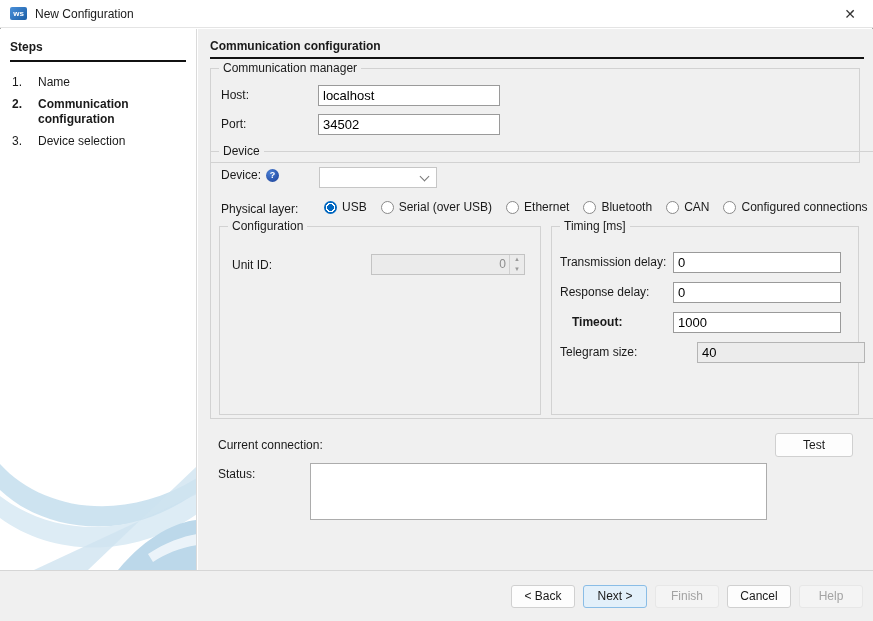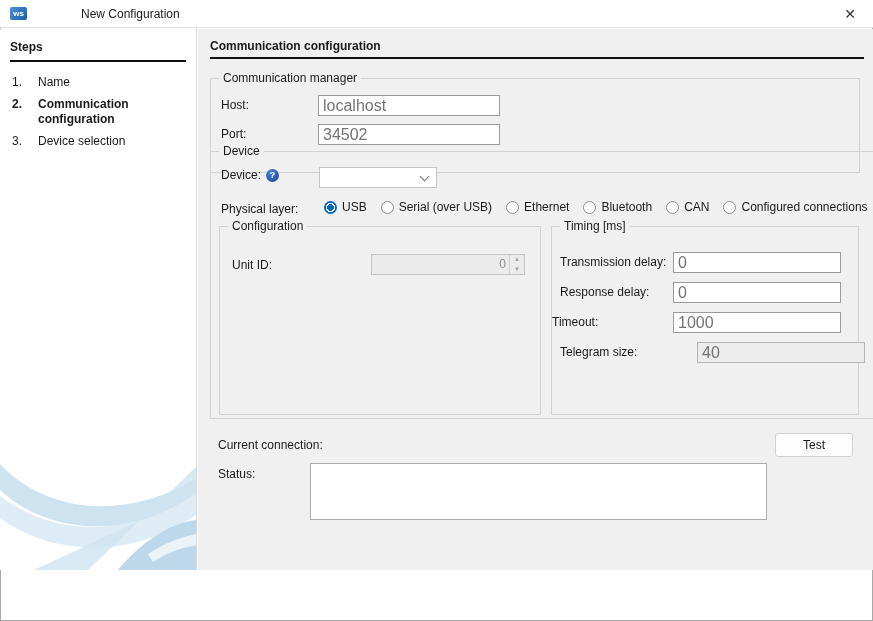--- a/index.html
+++ b/index.html
@@ -3,21 +3,21 @@
 <meta charset="utf-8">
 <style>
   * { margin:0; padding:0; box-sizing:border-box; }
   html,body { width:873px; height:621px; }
   body { font-family:"Liberation Sans", sans-serif; font-size:12px; color:#1a1a1a; background:#fff; }
   .window { position:relative; width:873px; height:621px; background:#fff; overflow:hidden;
             box-shadow: inset 0 0 0 1px #a9a9a9; }
 
   
   .titlebar { position:absolute; top:0; left:0; width:873px; height:28px; background:#fff;
-              border-bottom:1px solid #e4e4e4; display:flex; align-items:center;gap:46px; }
+              border-bottom:1px solid #e4e4e4; display:flex; align-items:center; }
   .app-logo { width:17px; height:13px; margin-left:10px; border-radius:2px;
               background:linear-gradient(135deg,#4a90d9,#1b5ea6); color:#fff; font-size:8px;
               font-weight:bold; text-align:center; line-height:13px; letter-spacing:0; }
   .win-title { margin-left:8px; }
   .close-btn { position:absolute; right:6px; top:0; width:34px; height:28px; display:flex;
                align-items:center; justify-content:center; font-size:14px; color:#333; cursor:default; }
 
   
   .sidebar { position:absolute; top:29px; left:0; width:197px; height:541px; background:#fff;
              border-right:1px solid #dadada; overflow:hidden; }
@@ -31,28 +31,28 @@
   .watermark { position:absolute; left:0; bottom:0; }
 
   
   .main { position:absolute; top:29px; left:198px; width:675px; height:541px; background:#f0f0f0; }
   .main-heading { position:absolute; left:12px; top:10px; width:654px; font-weight:bold;
                   padding-bottom:4px; border-bottom:2px solid #111; }
 
   .grp { position:absolute; border:1px solid #d2d2d2; }
   .grp-title { position:absolute; top:-8px; left:8px; background:#f0f0f0; padding:0 4px; white-space:nowrap; }
 
-  .grp-comm   { left:12px;  top:49px;  width:650px; height:95px;  }
+  .grp-comm   { left:12px;  top:39px;  width:650px; height:95px;  }
   .grp-device { left:12px;  top:122px; width:680px; height:268px; }
   .grp-config { left:8px;   top:74px;  width:322px; height:189px; }
   .grp-timing { left:340px; top:74px;  width:308px; height:189px; }
 
   .f-label { position:absolute; line-height:21px; white-space:nowrap; }
   .tb { position:absolute; height:21px; background:#fff; border:1px solid #9a9a9a; padding:1px 4px;
-        font-family:"Liberation Sans",sans-serif; font-size:16px; color:#737373; }
+        font-family:"Liberation Sans",sans-serif; font-size:13px; color:#000000; }
   .tb.dis { background:#ececec; border-color:#b4b4b4;margin-left:24px; }
 
   
   .dev-label-wrap { position:absolute; left:10px; top:16px; display:flex; align-items:center; gap:5px; }
   .help-icon { width:13px; height:13px; border-radius:50%; background:radial-gradient(circle at 35% 30%,#4a7fd4,#1b3f96);
                color:#fff; font-size:9px; font-weight:bold; text-align:center; line-height:13px; }
   .combo { position:absolute; left:108px; top:15px; width:118px; height:21px; background:#fff;
            border:1px solid #c6c6c6; display:flex; align-items:center; }
   .combo-value { flex:1; padding-left:4px; }
   .chevron { width:7px; height:7px; border-right:1.5px solid #777; border-bottom:1.5px solid #777;
@@ -196,28 +196,35 @@
           </span>
         </div>
       </div>
 
       <div class="grp grp-timing">
         <span class="grp-title">Timing [ms]</span>
         <span class="f-label t-label0" style="left:8px;">Transmission delay:</span>
         <input class="tb t-field t-label0" value="0" style="">
         <span class="f-label t-label1" style="left:8px;">Response delay:</span>
         <input class="tb t-field t-label1" value="0" style="">
-        <span class="f-label t-label2" style="left:0;">Timeout:</span>
+        <span class="f-label t-label2" style="left:20px;font-weight:bold;">Timeout:</span>
         <input class="tb t-field t-label2" value="1000" style="">
         <span class="f-label t-label3" style="left:8px;">Telegram size:</span>
         <input class="tb t-field t-label3 dis" disabled="" value="40" style="">
       </div>
     </div>
 
     <span class="f-label conn-label">Current connection:</span>
     <button class="test-btn">Test</button>
 
     <span class="f-label status-label">Status:</span>
     <textarea class="status-box" style=""></textarea>
   </div>
 
+  <div class="footer">
+    <button class="btn normal">&lt; Back</button>
+    <button class="btn default">Next &gt;</button>
+    <button class="btn disabled" disabled="">Finish</button>
+    <button class="btn normal">Cancel</button>
+    <button class="btn disabled" disabled="">Help</button>
+  </div>
 
 </div>
 
 </body></html>

